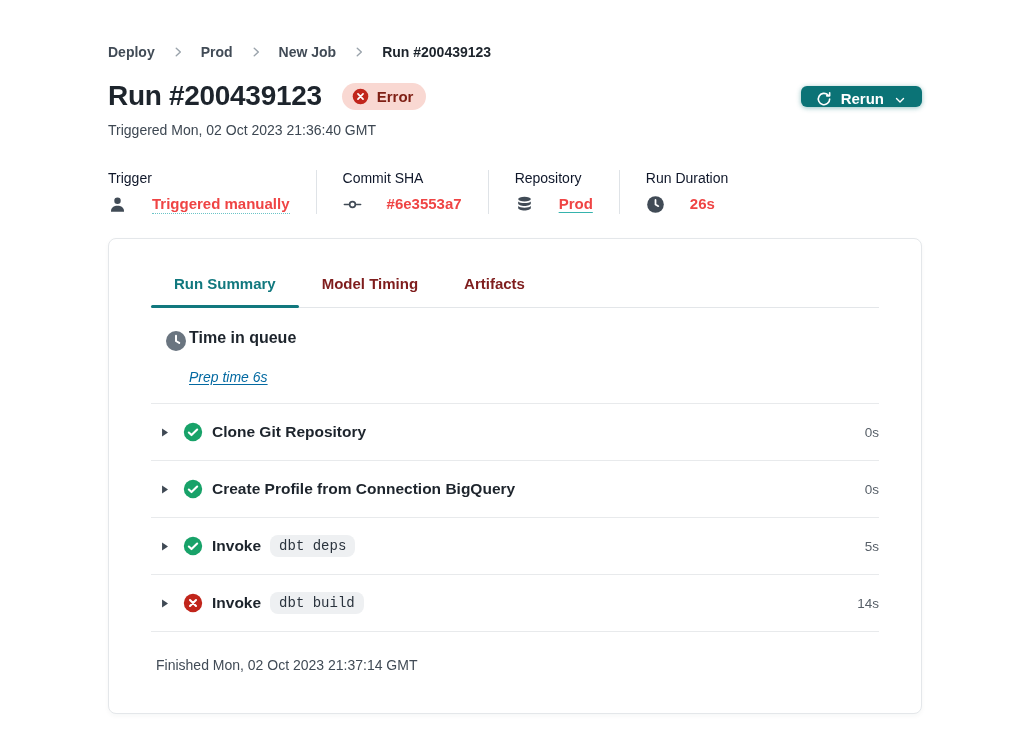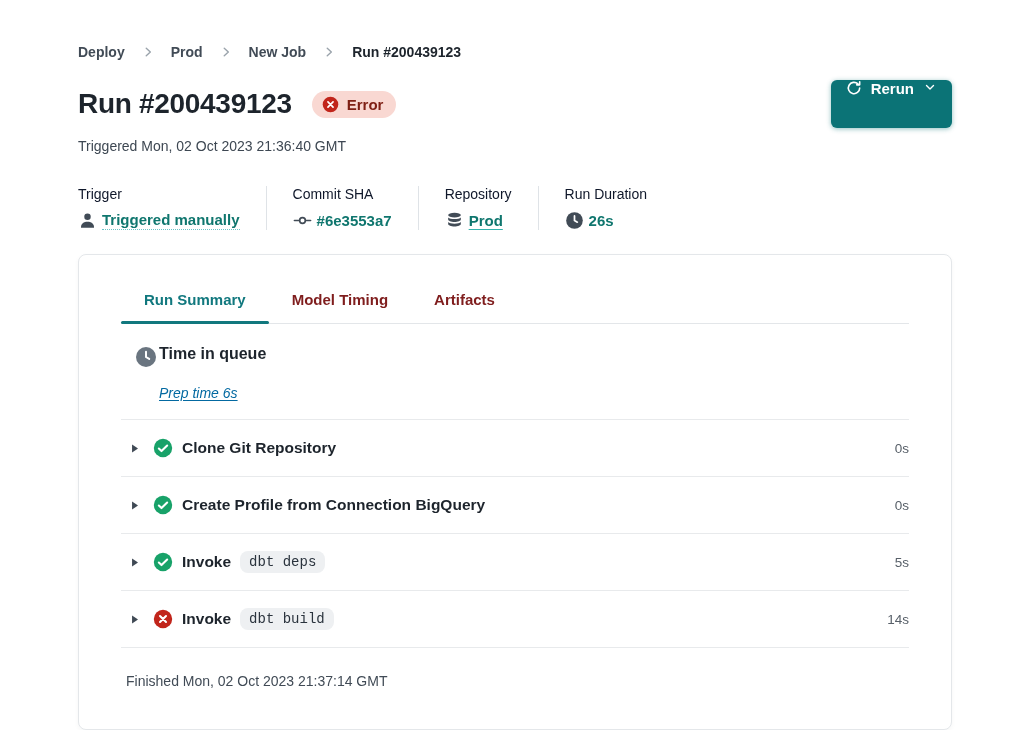--- a/index.html
+++ b/index.html
@@ -3,53 +3,53 @@
 <meta charset="utf-8">
 <style>
   * { margin:0; padding:0; box-sizing:border-box; }
   html,body { background:#ffffff; }
   body {
     width:1030px; height:730px; overflow:hidden;
     font-family:"Liberation Sans", sans-serif;
     color:#20272e;
     -webkit-font-smoothing:antialiased;
   }
-  .page { padding:44px 78px 0; }
+  .page { padding:44px 108px 0; }
 
   
   .breadcrumb { display:flex; align-items:center; gap:16px; font-size:14px; font-weight:600; color:#414b56; }
   .crumb { cursor:pointer; }
   .crumb.current { color:#1d242c; font-weight:700; }
   .crumb-sep { display:flex; align-items:center; }
 
   
   .header-row { display:flex; align-items:center; margin-top:20px; }
   h1.title { font-size:28px; font-weight:700; color:#1d242c; letter-spacing:-0.3px; }
   .status-badge {
     display:inline-flex; align-items:center; gap:8px;
     margin-left:20px; padding:5px 13px 5px 10px;
     background:var(--badge-bg); border-radius:16px;
     color:var(--badge-text); font-size:15px; font-weight:700;
   }
   .spacer { flex:1; }
   .rerun-btn {
-    display:flex; align-items:flex-start; gap:9px;
+    display:flex; align-items:flex-end; gap:9px;
     background:var(--accent); color:#fff;
-    border:none; border-radius:6px; height:48px; padding:0 15px;
+    border:none; border-radius:6px; height:21px; padding:0 15px;
     font-family:inherit; font-size:15px; font-weight:600; cursor:pointer;
     box-shadow:0 1px 5px rgba(11,115,118,.45);
   }
   .triggered { margin-top:10px; font-size:14px; color:#3d4752; }
 
   
   .meta-row { display:flex; margin-top:32px; }
   .meta-col { padding:0 26px; border-left:1px solid #dfe3e7; }
   .meta-col:first-child { padding-left:0; border-left:none; }
   .meta-label { font-size:14px; color:#0f172a; }
-  .meta-value { display:flex; align-items:center; gap:5px; margin-top:9px; font-size:15px; font-weight:600; color:#0f766e; }
+  .meta-value { display:flex; gap:25px; margin-top:9px; font-size:15px; font-weight:600; color:#ef4444; }
   .dotted-underline { border-bottom:1.5px dotted #6cc4c7; padding-bottom:1px; cursor:pointer; }
   .teal-underline { text-decoration:underline; text-decoration-color:#35b3ad; text-underline-offset:3px; cursor:pointer; }
 
   
   .card {
     margin-top:24px; background:#fff;
     border:1px solid #e4e7ea; border-radius:8px;
     padding:26px 42px 18px;
     box-shadow:0 2px 5px rgba(31,41,51,.04);
   }

